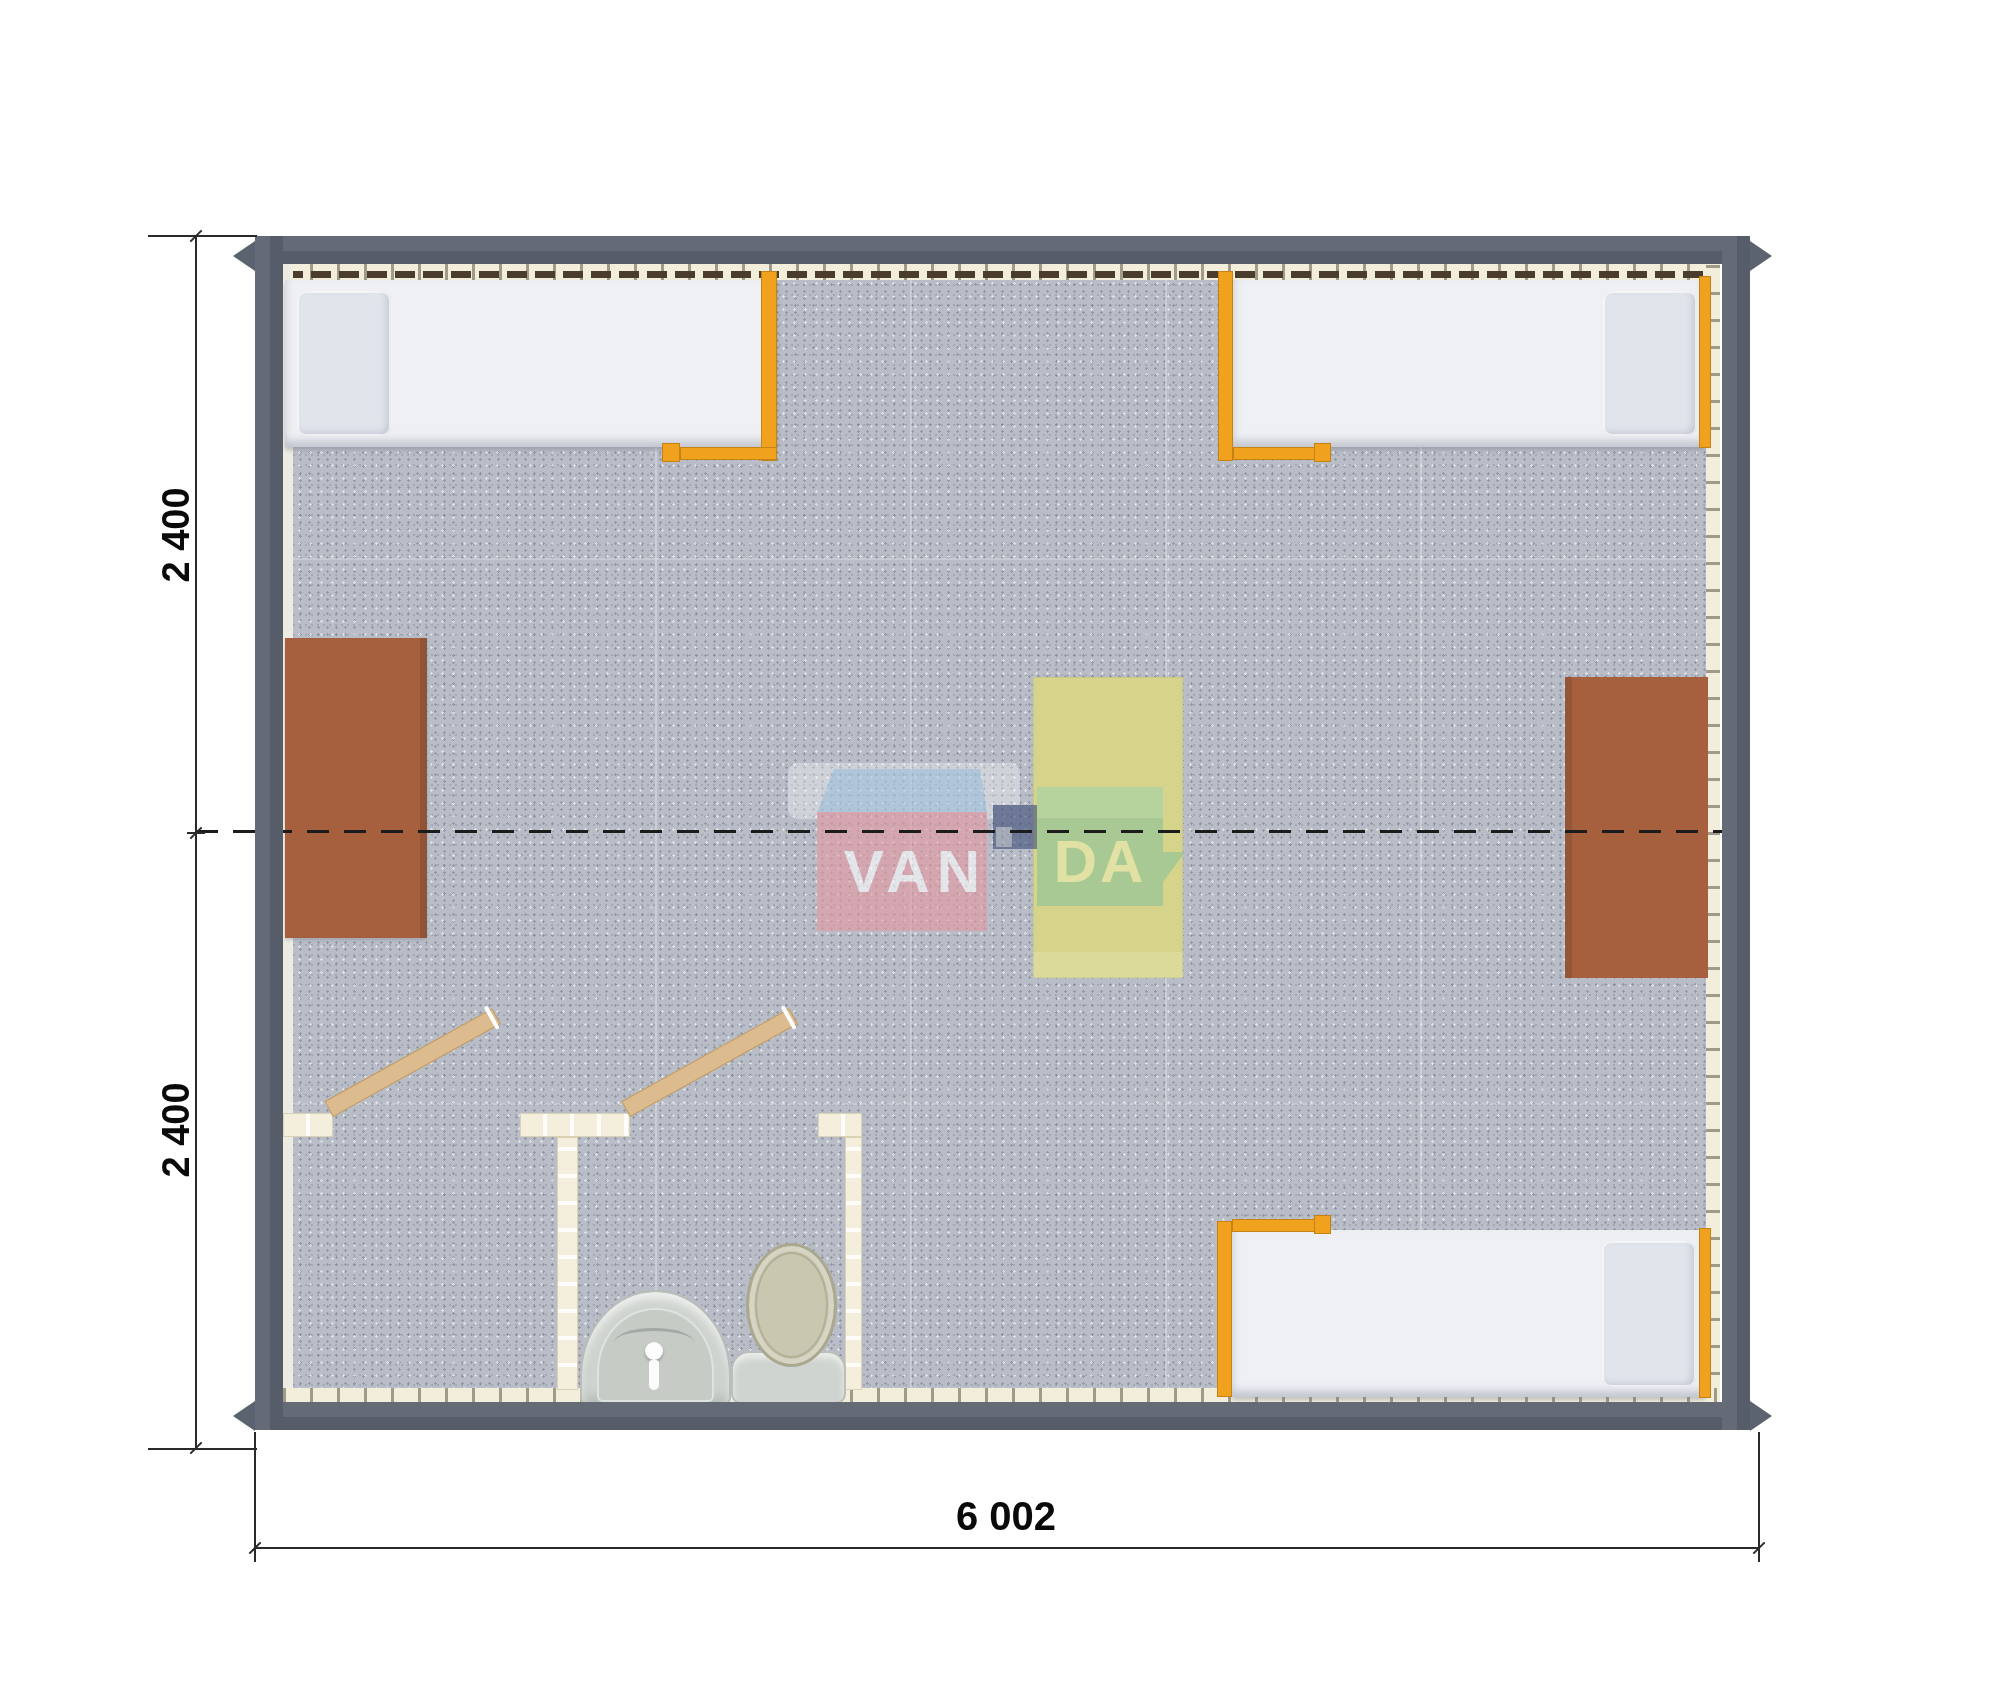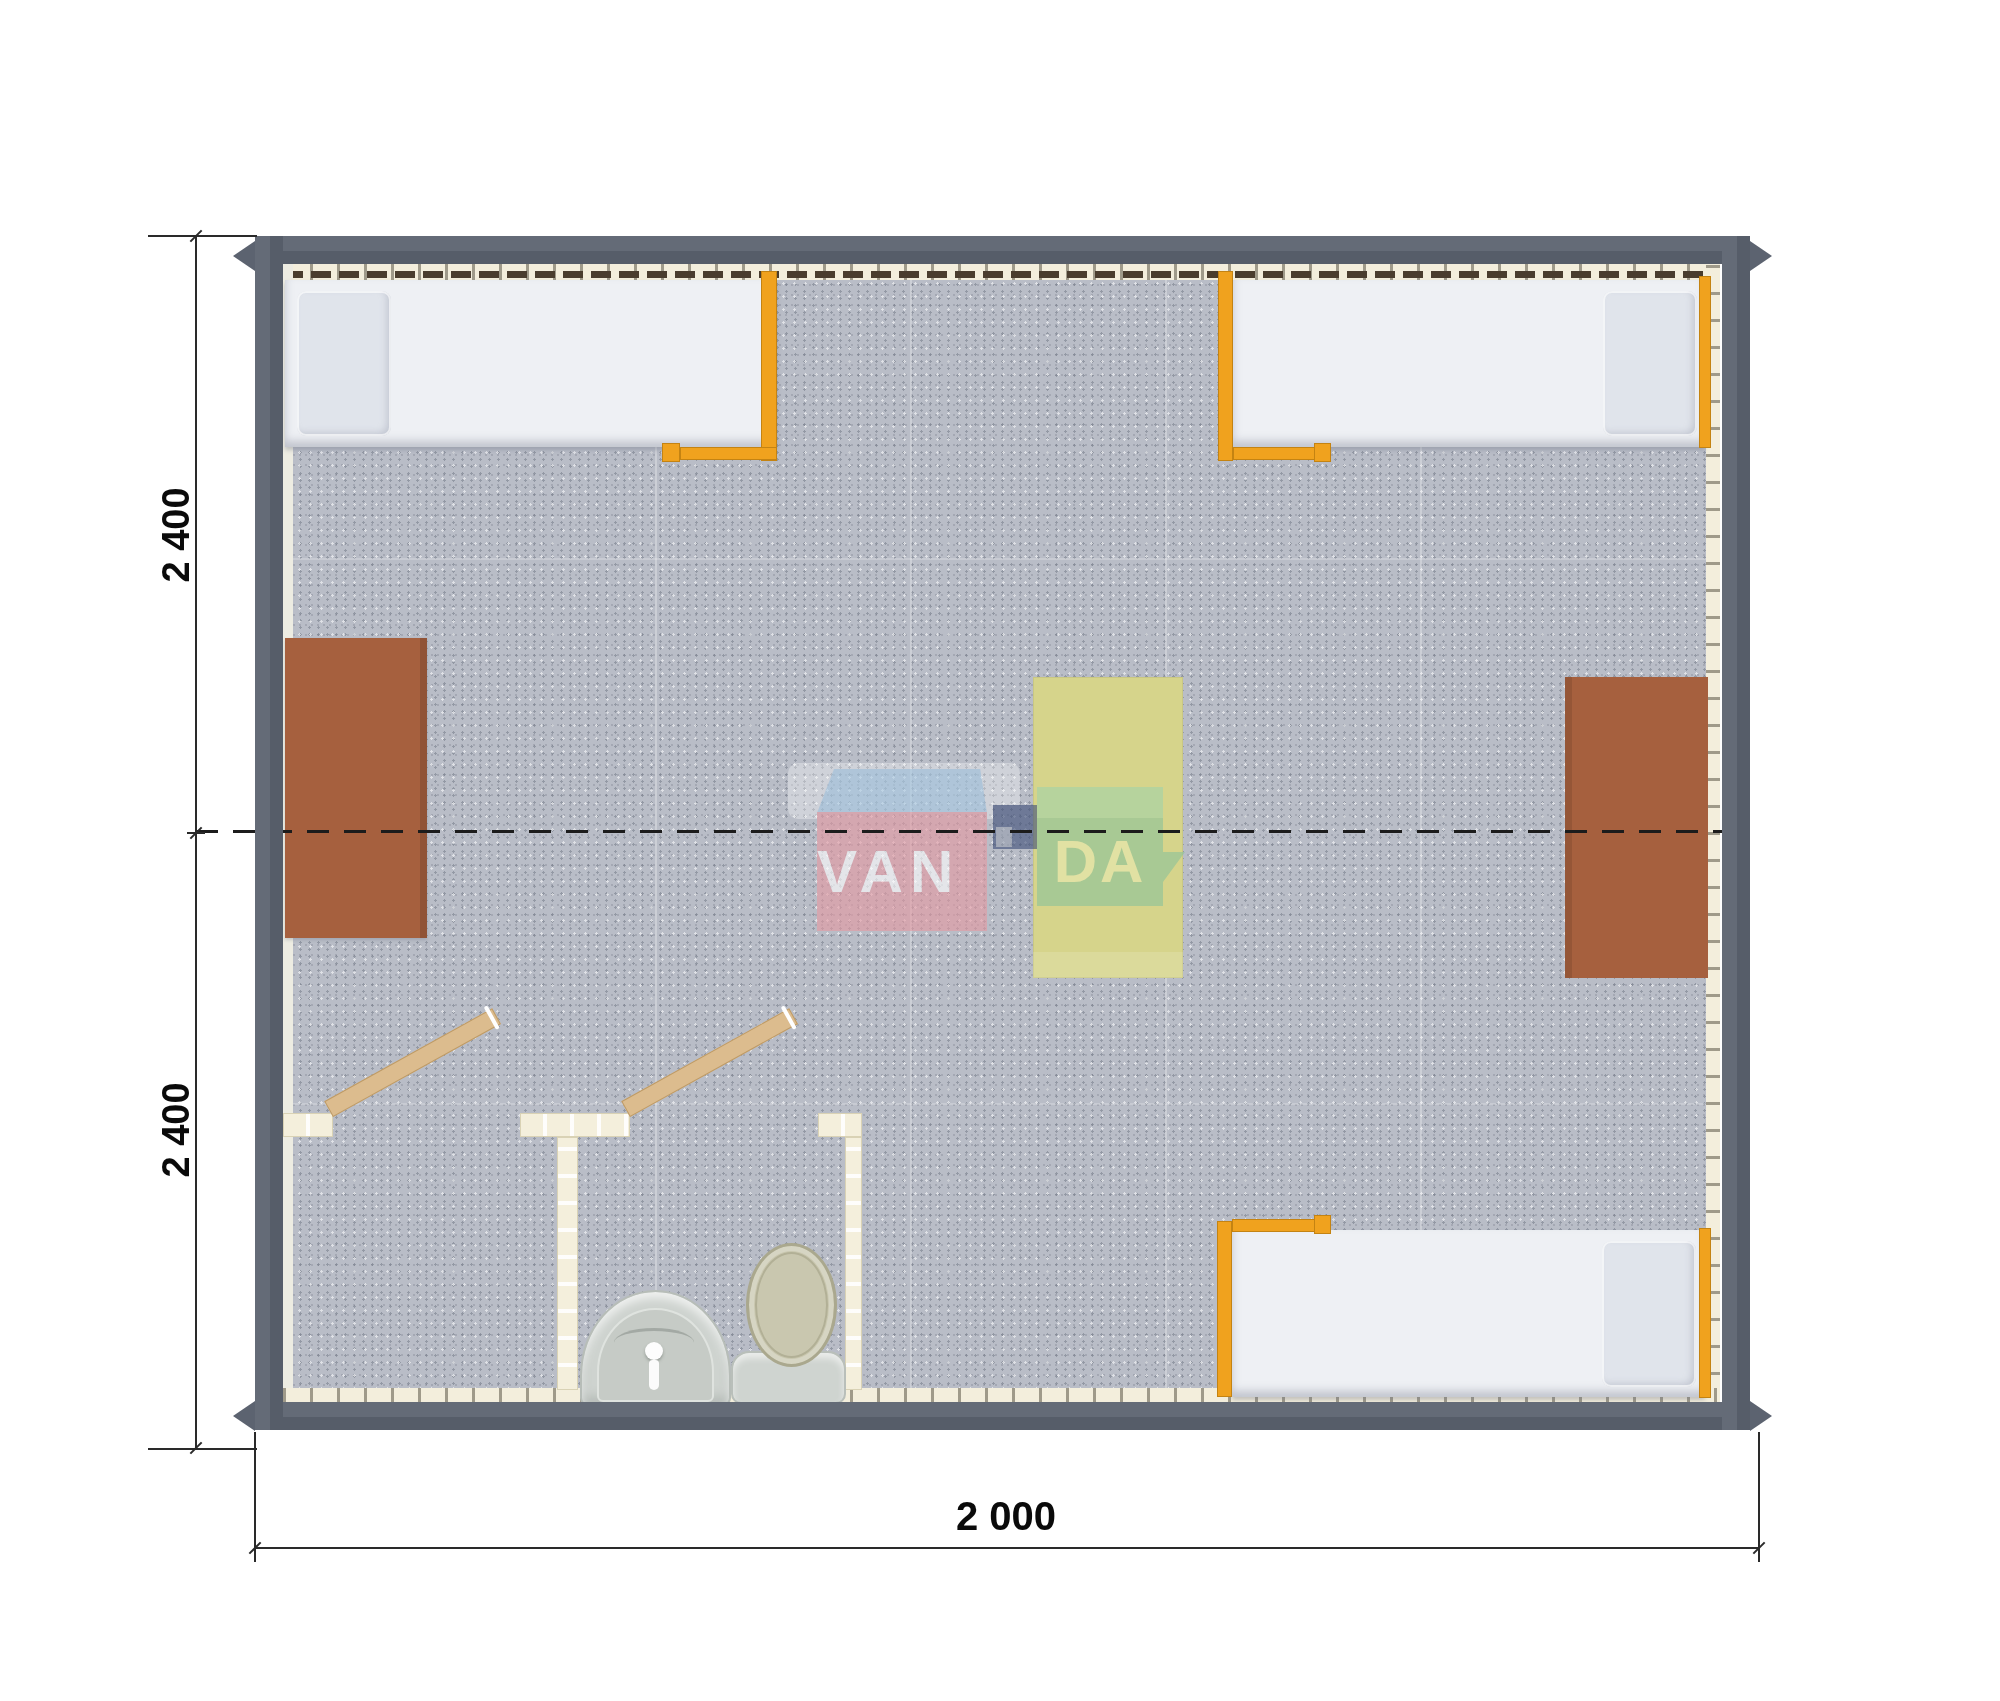--- a/index.html
+++ b/index.html
@@ -70,21 +70,21 @@
   .toilet-lid:after{content:"";position:absolute;left:6px;top:6px;right:6px;bottom:6px;border:2px solid #b2b096;border-radius:50%;}
   .handle{position:absolute;left:240px;top:1179px;width:10px;height:32px;z-index:8;
         border-left:3px solid #fff;border-top:3px solid #fff;border-bottom:3px solid #fff;}
 
   
   .logo{position:absolute;left:0;top:0;z-index:6;opacity:.62;}
   .logo-halo{position:absolute;left:788px;top:763px;width:232px;height:56px;background:rgba(255,255,255,.5);border-radius:10px;}
   .logo-blue{position:absolute;left:817px;top:769px;width:170px;height:44px;background:var(--blue);
         clip-path:polygon(10% 0,96% 0,100% 100%,0 100%);}
   .logo-pink{position:absolute;left:817px;top:812px;width:170px;height:119px;background:var(--pink);
-        color:#fff;font-weight:800;font-size:60px;letter-spacing:7px;text-align:left;line-height:119px;}
+        color:#fff;font-weight:800;font-size:60px;letter-spacing:7px;text-align:right;line-height:119px;}
   .logo-navy{position:absolute;left:993px;top:805px;width:44px;height:44px;background:var(--navy);}
   .logo-navy-in{position:absolute;left:996px;top:827px;width:16px;height:20px;background:#98a0b0;}
   .logo-greentop{position:absolute;left:1037px;top:787px;width:126px;height:32px;background:#a3d3a8;}
   .logo-green{position:absolute;left:1037px;top:818px;width:126px;height:88px;background:var(--green);
         color:var(--da);font-weight:800;font-size:60px;letter-spacing:3px;text-align:center;line-height:88px;}
   .logo-flap{position:absolute;left:1163px;top:852px;width:0;height:0;
         border-left:22px solid var(--green);border-bottom:30px solid transparent;}
 
   
   .section-line{position:absolute;left:196px;top:830px;width:1554px;height:3px;z-index:7;
@@ -193,15 +193,15 @@
   <div class="slash" style="left:188px;top:832px;"></div>
   <div class="slash" style="left:188px;top:1447px;"></div>
   <div class="dim-label dlab-v" style="left:116px;top:515px;">2 400</div>
   <div class="dim-label dlab-v" style="left:116px;top:1110px;">2 400</div>
 
   <div class="dim" style="left:255px;top:1547px;width:1505px;height:2px;"></div>
   <div class="dim" style="left:254px;top:1432px;width:2px;height:130px;"></div>
   <div class="dim" style="left:1758px;top:1432px;width:2px;height:130px;"></div>
   <div class="slash" style="left:247px;top:1547px;"></div>
   <div class="slash" style="left:1751px;top:1547px;"></div>
-  <div class="dim-label dlab-h" style="left:906px;top:1496px;">2 000</div>
+  <div class="dim-label dlab-h" style="left:906px;top:1496px;">6 002</div>
 
 </div>
 
 </body></html>

